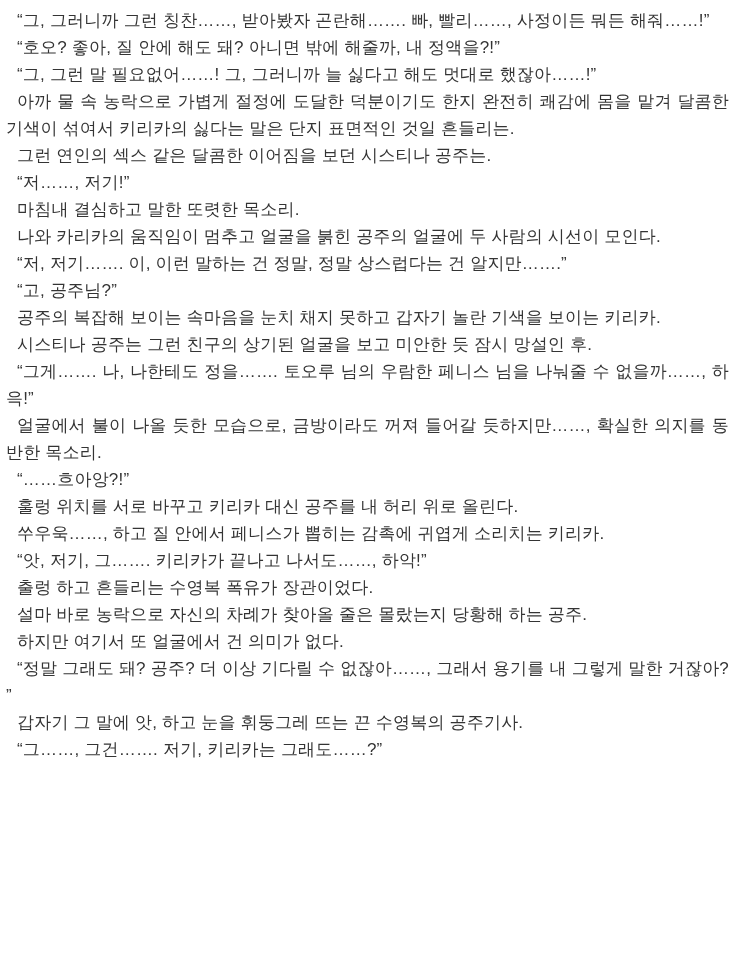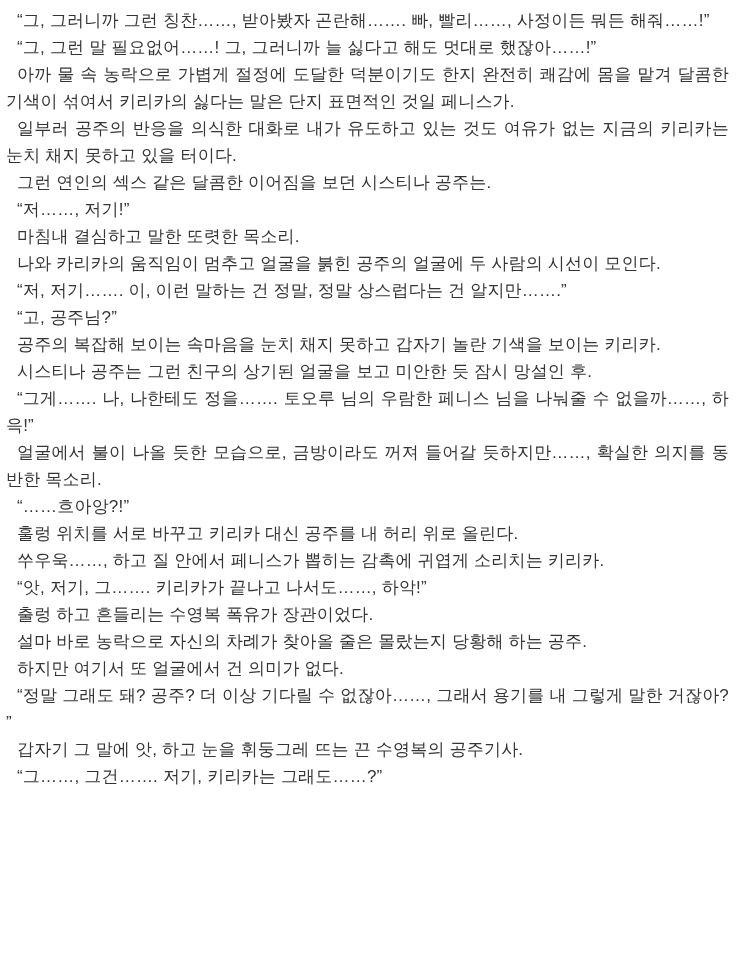--- a/index.html
+++ b/index.html
@@ -31,23 +31,23 @@
     letter-spacing: 0.2px;
     word-break: normal;
     line-break: anywhere;
   }
 </style>
 </head>
 <body>
 
 <div class="novel-page">
   <p>“그, 그러니까 그런 칭찬……, 받아봤자 곤란해……. 빠, 빨리……, 사정이든 뭐든 해줘……!”</p>
+  <p>“호오? 좋아, 질 안에 해도 돼? 아니면 밖에 해줄까, 내 정액을?!”</p>
   <p>“그, 그런 말 필요없어……! 그, 그러니까 늘 싫다고 해도 멋대로 했잖아……!”</p>
-  <p>아까 물 속 농락으로 가볍게 절정에 도달한 덕분이기도 한지 완전히 쾌감에 몸을 맡겨 달콤한 기색이 섞여서 키리카의 싫다는 말은 단지 표면적인 것일 페니스가.</p>
-  <p>일부러 공주의 반응을 의식한 대화로 내가 유도하고 있는 것도 여유가 없는 지금의 키리카는 눈치 채지 못하고 있을 터이다.</p>
+  <p>아까 물 속 농락으로 가볍게 절정에 도달한 덕분이기도 한지 완전히 쾌감에 몸을 맡겨 달콤한 기색이 섞여서 키리카의 싫다는 말은 단지 표면적인 것일 흔들리는.</p>
   <p>그런 연인의 섹스 같은 달콤한 이어짐을 보던 시스티나 공주는.</p>
   <p>“저……, 저기!”</p>
   <p>마침내 결심하고 말한 또렷한 목소리.</p>
   <p>나와 카리카의 움직임이 멈추고 얼굴을 붉힌 공주의 얼굴에 두 사람의 시선이 모인다.</p>
   <p>“저, 저기……. 이, 이런 말하는 건 정말, 정말 상스럽다는 건 알지만…….”</p>
   <p>“고, 공주님?”</p>
   <p>공주의 복잡해 보이는 속마음을 눈치 채지 못하고 갑자기 놀란 기색을 보이는 키리카.</p>
   <p>시스티나 공주는 그런 친구의 상기된 얼굴을 보고 미안한 듯 잠시 망설인 후.</p>
   <p>“그게……. 나, 나한테도 정을……. 토오루 님의 우람한 페니스 님을 나눠줄 수 없을까……, 하윽!”</p>
   <p>얼굴에서 불이 나올 듯한 모습으로, 금방이라도 꺼져 들어갈 듯하지만……, 확실한 의지를 동반한 목소리.</p>

